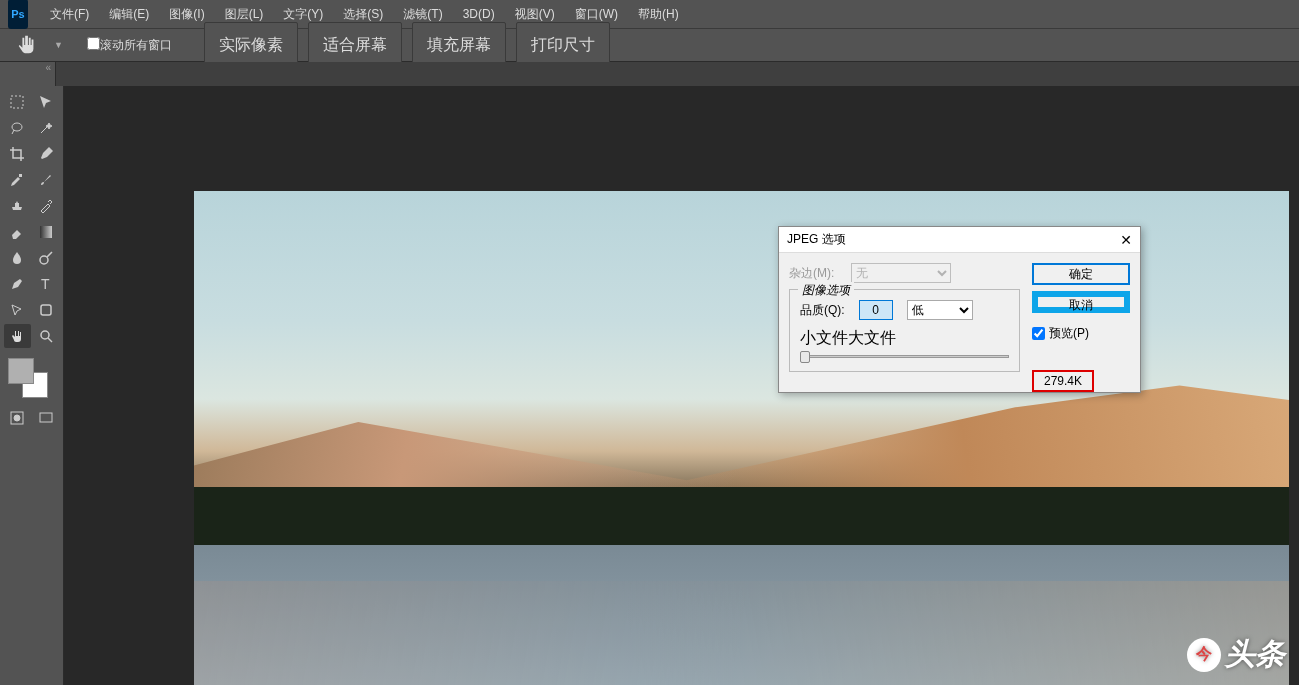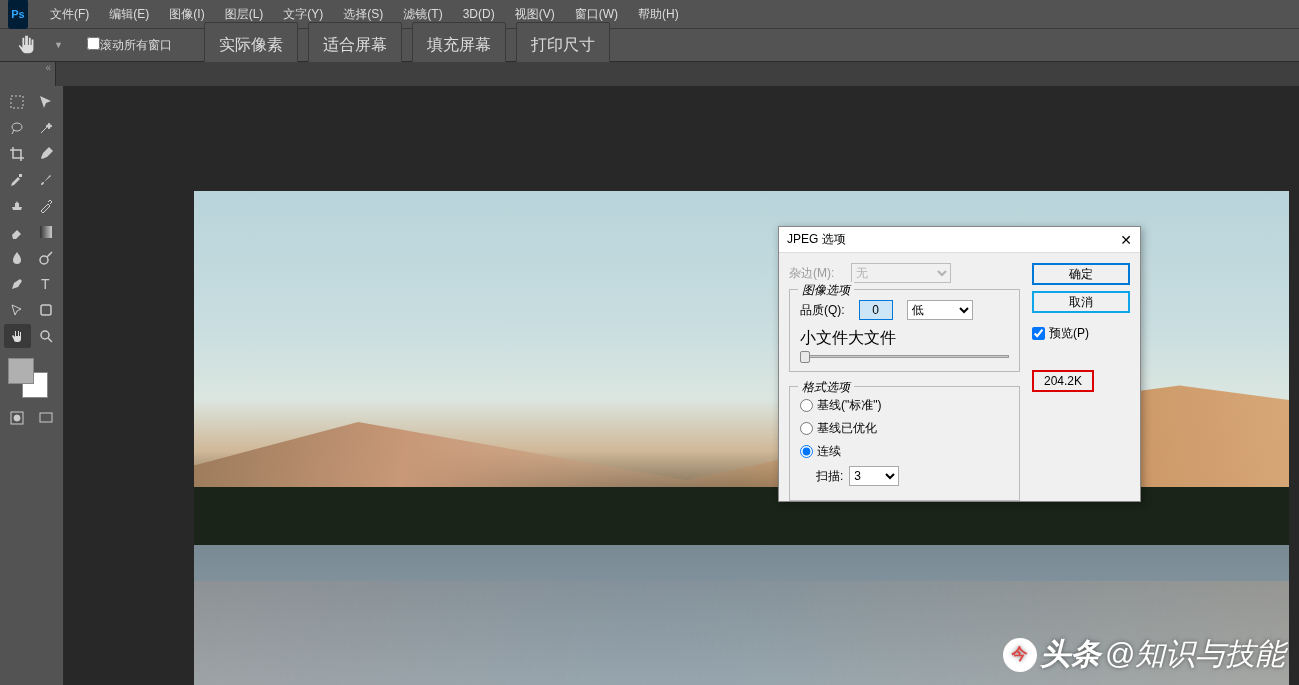--- a/index.html
+++ b/index.html
@@ -46,21 +46,21 @@
 .lake { position: absolute; bottom: 0; left: 0; right: 0; height: 32%; background: linear-gradient(to bottom, #7a8a95, #9aabb5); }
 .reflect { position: absolute; bottom: 0; left: 0; right: 0; height: 25%; background: linear-gradient(100deg, rgba(200,150,120,0.3), transparent 50%), linear-gradient(260deg, rgba(216,168,120,0.4), transparent 60%); opacity: 0.6; }
 
 
 .dialog { position: absolute; left: 778px; top: 226px; width: 363px; background: #f0f0f0; border: 1px solid #888; box-shadow: 2px 2px 8px rgba(0,0,0,0.3); font-size: 12px; color: #000; }
 .dlg-title { background: #fff; height: 26px; display: flex; align-items: center; justify-content: space-between; padding: 0 8px; border-bottom: 1px solid #ddd; }
 .dlg-close { cursor: pointer; font-size: 14px; }
 .dlg-body { padding: 10px 10px 0 10px; display: flex; gap: 12px; }
 .dlg-left { flex: 1; }
 .dlg-right { width: 98px; display: flex; flex-direction: column; gap: 6px; }
-.dlg-btn { height: 22px; border: 2px solid #0ea5e9; background: #f0f0f0; font-size: 12px; cursor: pointer; }
+.dlg-btn { height: 22px; border: 6px solid #0ea5e9; background: #f0f0f0; font-size: 12px; cursor: pointer; }
 .dlg-btn.primary { border: 2px solid #0078d7; }
 .dlg-row { display: flex; align-items: center; gap: 6px; margin-bottom: 6px; }
 .dlg-row.disabled { color: #999; }
 .dlg-select { height: 20px; font-size: 12px; border: 1px solid #aaa; background: #fff; }
 .dlg-select.disabled { background: #f0f0f0; color: #999; }
 .fieldset { border: 1px solid #bbb; padding: 10px 10px 8px 10px; margin-top: 4px; position: relative; }
 .fieldset .legend { position: absolute; top: -8px; left: 8px; background: #f0f0f0; padding: 0 4px; font-size: 12px; font-style: italic; }
 .quality-row { display: flex; align-items: center; gap: 14px; }
 .quality-input { width: 34px; height: 20px; border: 1px solid #0078d7; text-align: center; background: #cde6f7; font-size: 12px; }
 .slider-labels { display: flex; justify-content: flex-start; margin-top: 8px; font-size: 16px; }
@@ -302,51 +302,29 @@
         </div>
         <div class="slider-labels">
           <span>小文件</span>
           <span>大文件</span>
         </div>
         <div class="slider-track">
           <div class="bar"></div>
           <div class="thumb"></div>
         </div>
       </div>
-      <div class="fieldset" style="margin-top:14px;">
-        <div class="legend">格式选项</div>
-        <label class="radio-row">
-          <input type="radio" name="fmt" style="">
-            <span>基线("标准")</span>
-        </label>
-        <label class="radio-row">
-          <input type="radio" name="fmt" style="">
-            <span>基线已优化</span>
-        </label>
-        <label class="radio-row">
-          <input type="radio" name="fmt" checked="" style="">
-            <span>连续</span>
-        </label>
-        <div class="dlg-row" style="margin-left:16px;margin-top:4px;">
-          <span>扫描:</span>
-          <select class="dlg-select" style="width:50px;">
-            <option>3</option>
-          </select>
-        </div>
-      </div>
     </div>
     <div class="dlg-right">
       <button class="dlg-btn primary">确定</button>
       <button class="dlg-btn">取消</button>
       <label class="preview-chk" style="margin-top:6px;">
         <input type="checkbox" checked="" style="">
           <span>预览(P)</span>
       </label>
-      <div class="filesize-box">204.2K</div>
+      <div class="filesize-box">279.4K</div>
     </div>
   </div>
 </div>
 
 <div class="watermark">
   <span class="wm-ic">今</span>
   <span style="font-weight:bold;">头条</span>
-  <span>@知识与技能</span>
 </div>
 
 </body></html>

